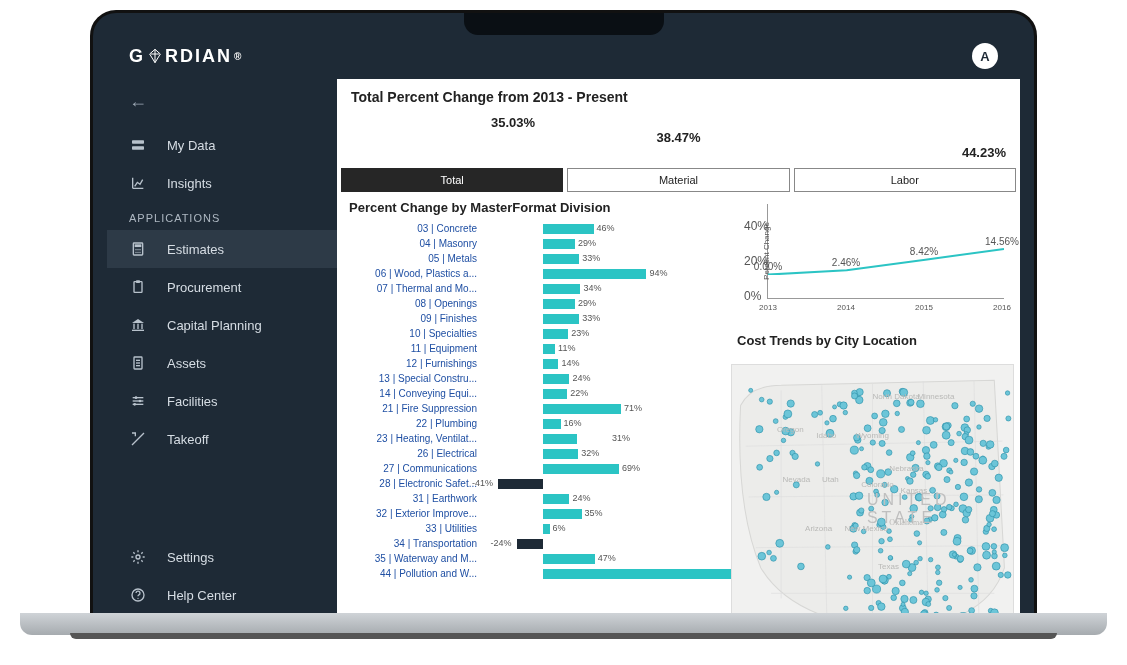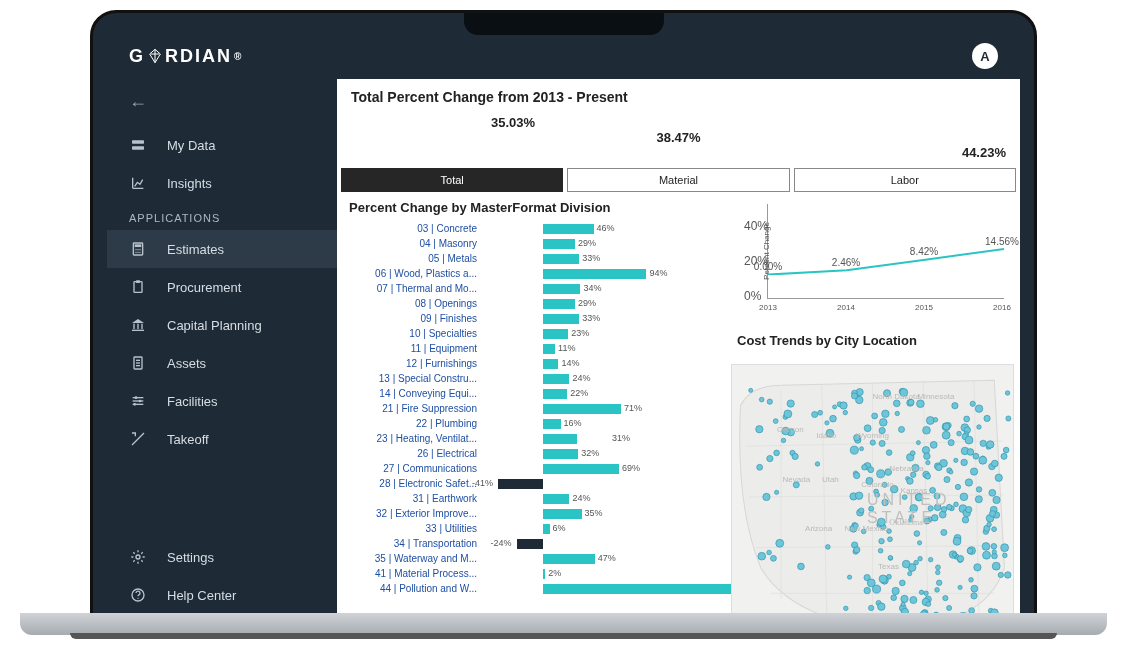--- a/index.html
+++ b/index.html
@@ -373,27 +373,20 @@
                   <div class="bar-track">
                     <div class="bar-fill neg" style="left: 33.6px; width: 26.4px;"></div>
                     <div class="bar-value" style="left: 7.6px;">-24%</div>
                   </div>
                 </div>
                 <div class="bar-row">
                   <div class="bar-label">35 | Waterway and M...</div>
                   <div class="bar-track">
                     <div class="bar-fill" style="left: 60px; width: 51.7px;"></div>
                     <div class="bar-value" style="left: 114.7px;">47%</div>
-                  </div>
-                </div>
-                <div class="bar-row">
-                  <div class="bar-label">41 | Material Process...</div>
-                  <div class="bar-track">
-                    <div class="bar-fill" style="left: 60px; width: 2.2px;"></div>
-                    <div class="bar-value" style="left: 65.2px;">2%</div>
                   </div>
                 </div>
                 <div class="bar-row">
                   <div class="bar-label">44 | Pollution and W...</div>
                   <div class="bar-track">
                     <div class="bar-fill" style="left: 60px; width: 220px;"></div>
                     <div class="bar-value" style="left: 283px;">296%</div>
                   </div>
                 </div>
               </div>

